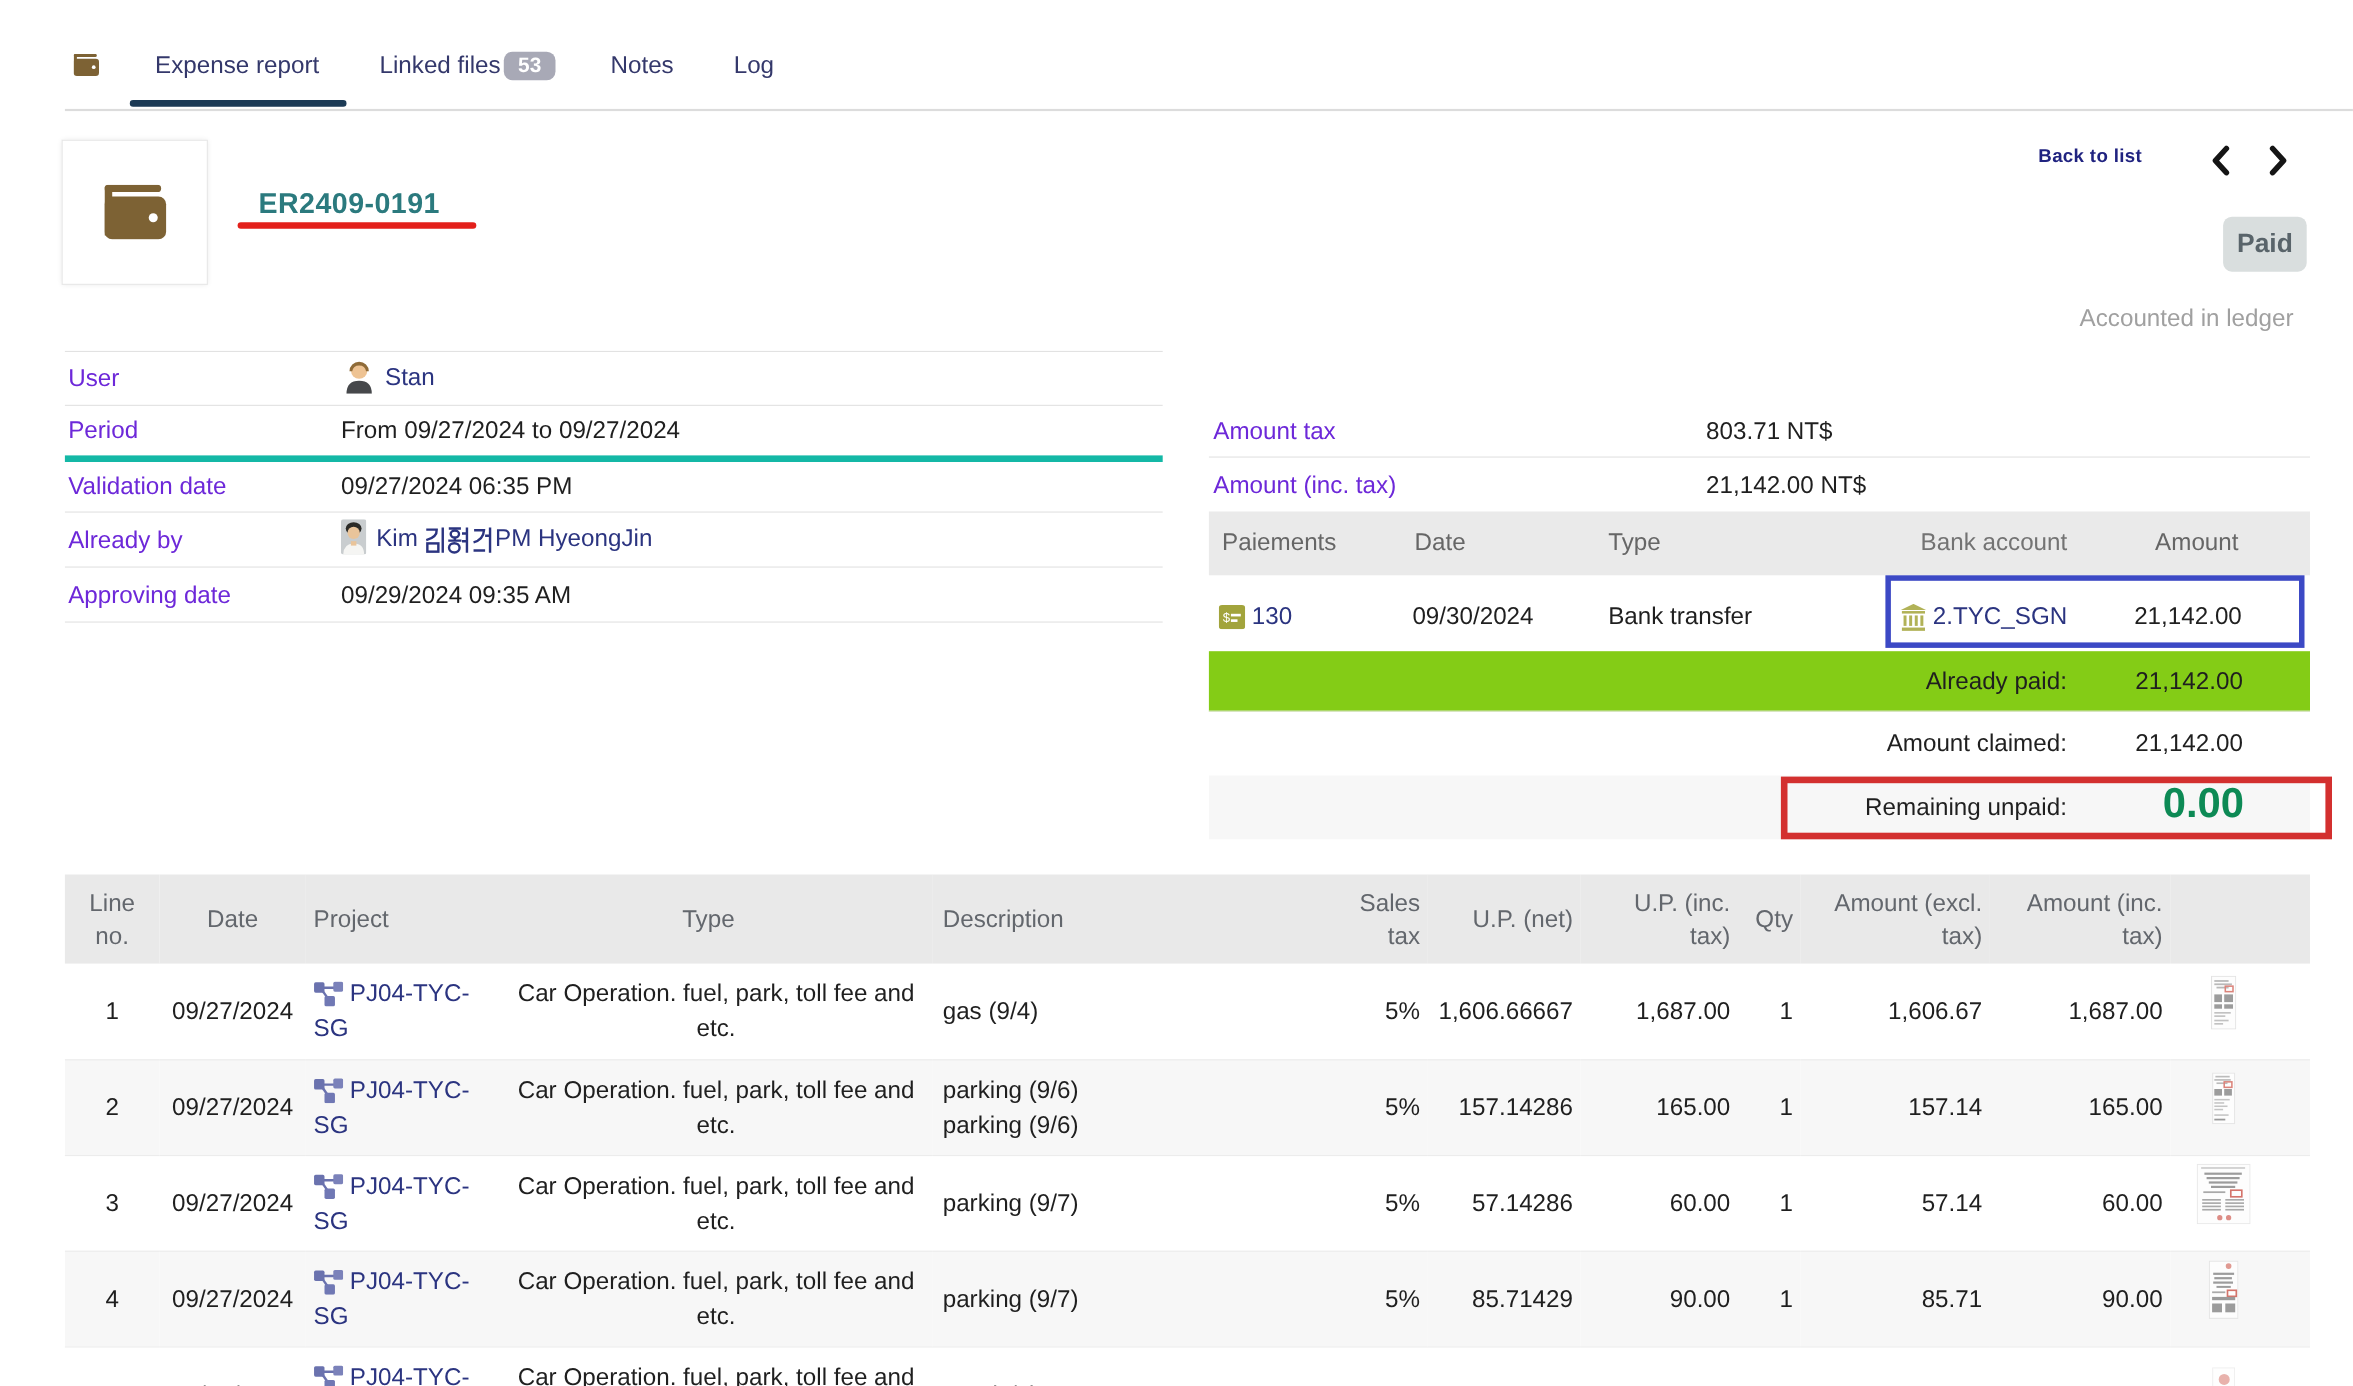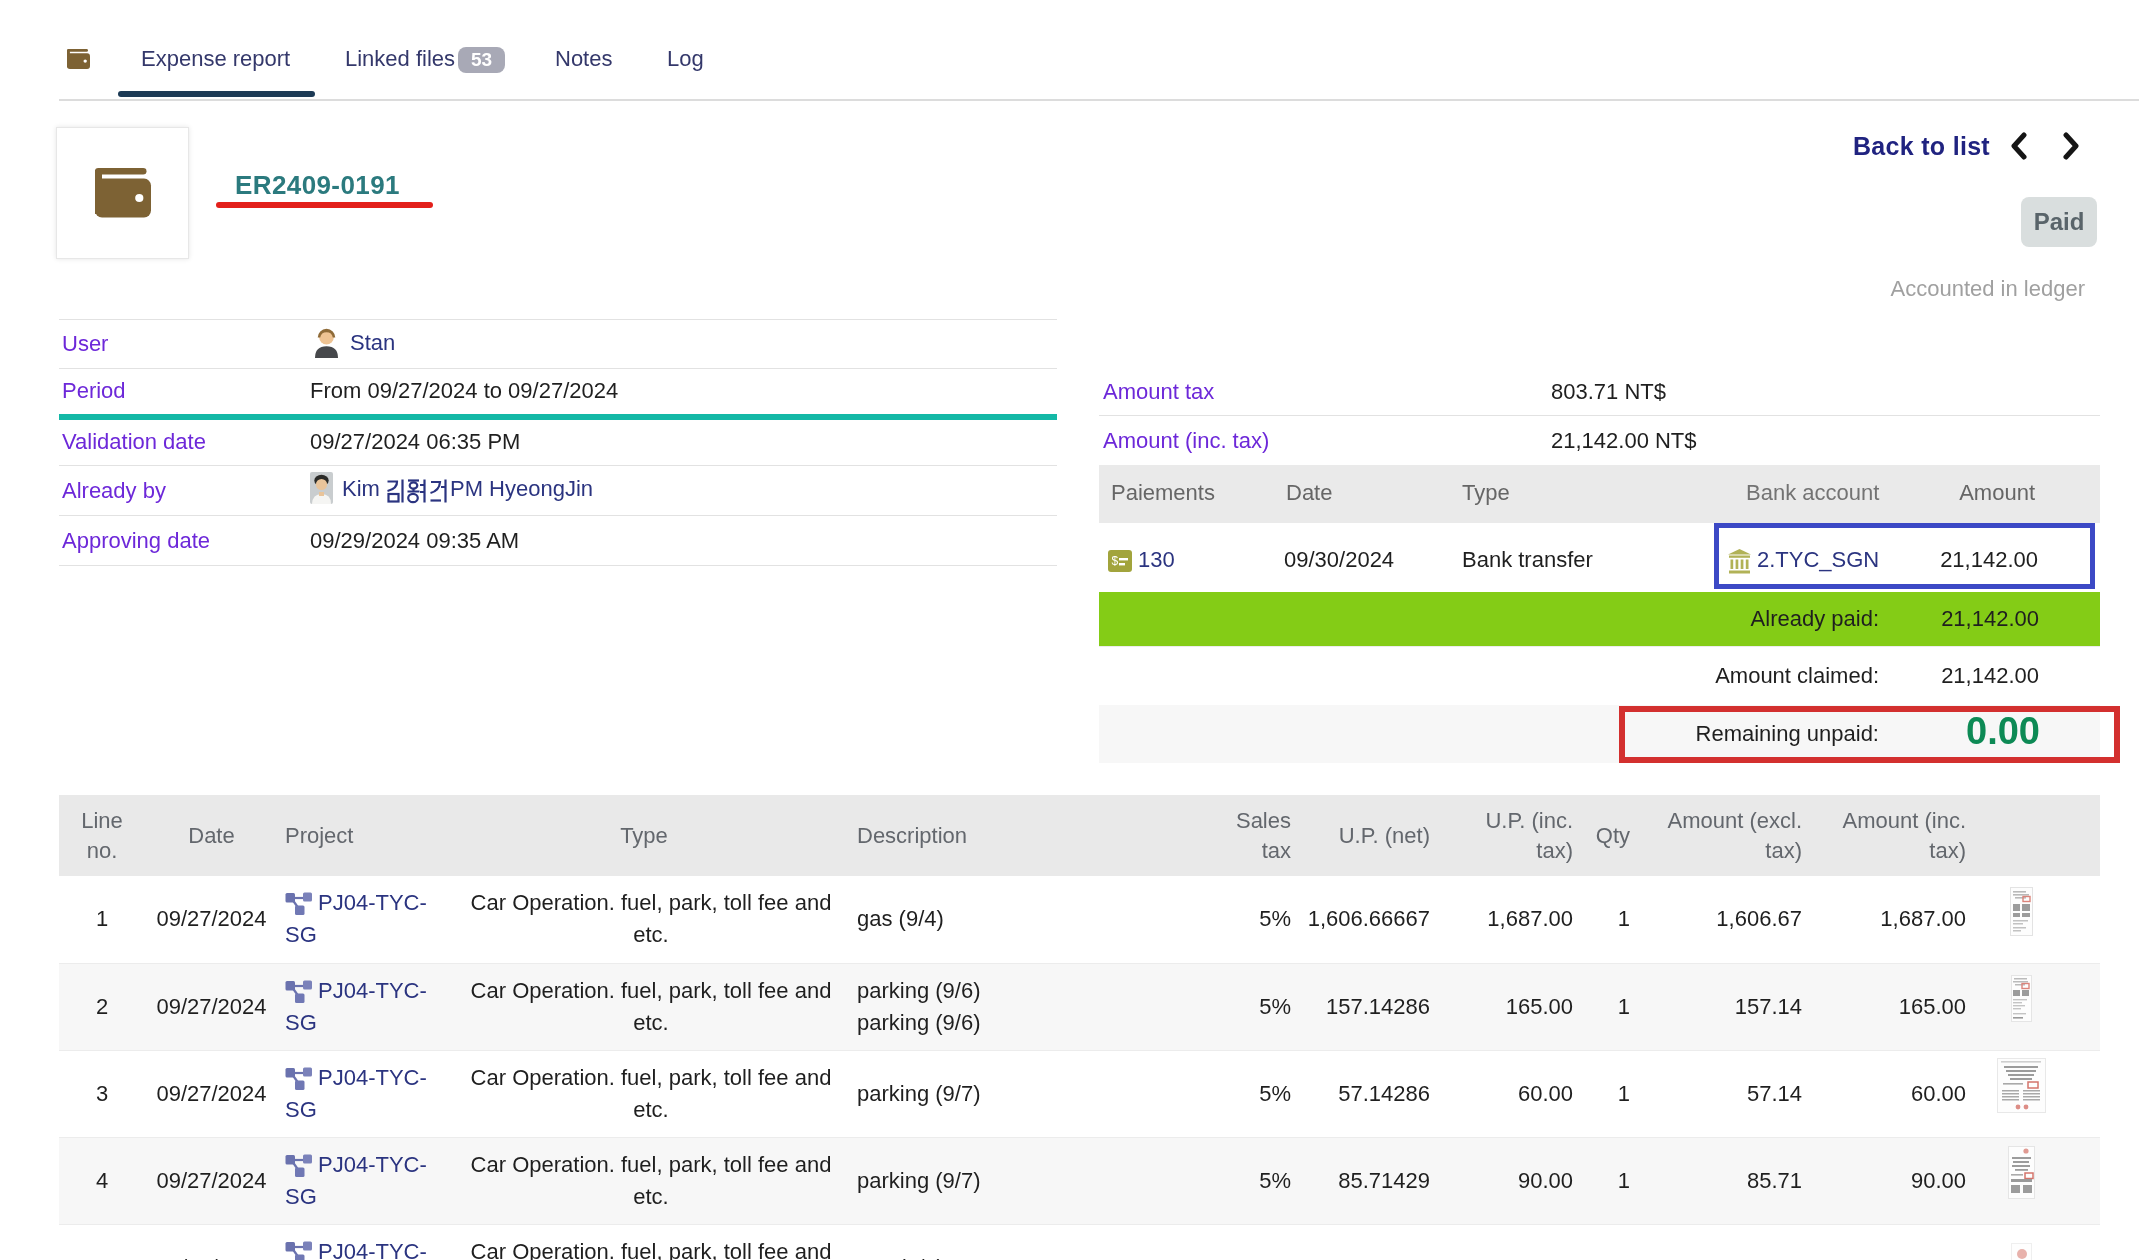--- a/index.html
+++ b/index.html
@@ -37,21 +37,21 @@
 <rect x="0" y="0" width="51.5" height="6.6" rx="3.3"></rect>
 <rect x="0" y="2" width="7" height="44"></rect>
 <rect x="0" y="10.6" width="56" height="39" rx="7"></rect>
 </g>
 <circle cx="44.3" cy="30" r="4.1" fill="#fff"></circle>
 </svg>
 </div>
 <div class="abs" style="left:235px; top:170px; font-size:26px; font-weight:bold; color:#2b7a7e; letter-spacing:0.4px;">ER2409-0191</div>
 <div class="abs" style="left:216px; top:202px; width:217px; height:6px; background:#e3201b; border-radius:3px;"></div>
 
-<div class="abs" style="left:1853px; top:132px; font-weight:bold; font-size:25px; letter-spacing:0.3px; color:#202380;">Back to list</div>
+<div class="abs" style="left:1853px; top:132px; font-weight:bold; font-size:17px; letter-spacing:0.3px; color:#202380;">Back to list</div>
 <div class="abs" style="left:2010px; top:132px;">
 <svg width="18" height="28" viewBox="0 0 18 28">
       <polyline points="14,3 4,14 14,25" fill="none" stroke="#151515" stroke-width="5" stroke-linecap="round" stroke-linejoin="round"></polyline>
     </svg>
 </div>
 <div class="abs" style="left:2062px; top:132px;">
 <svg width="18" height="28" viewBox="0 0 18 28">
       <polyline points="4,3 14,14 4,25" fill="none" stroke="#151515" stroke-width="5" stroke-linecap="round" stroke-linejoin="round"></polyline>
     </svg>
 </div>

